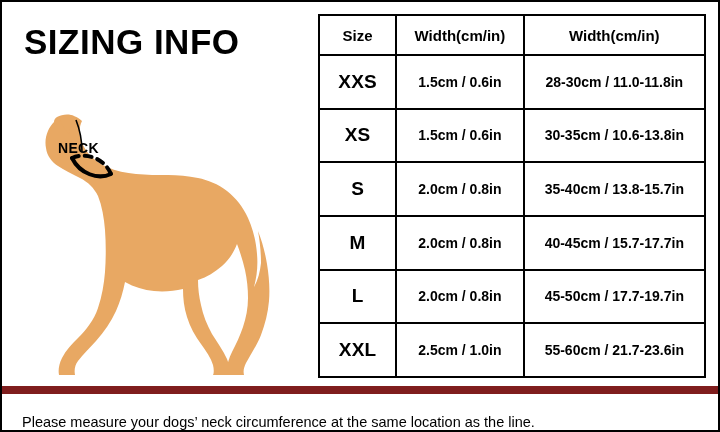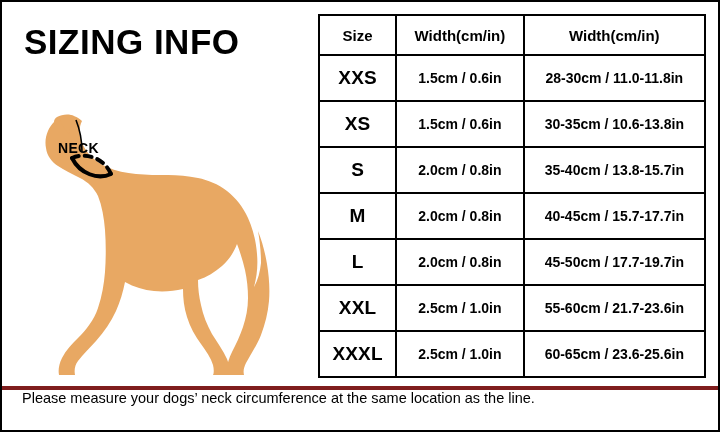--- a/index.html
+++ b/index.html
@@ -115,23 +115,23 @@
     font-weight: bold;
     margin-top: 48px;
   }
   col.c-size { width: 20%; }
   col.c-width { width: 33%; }
   col.c-neck  { width: 47%; }
 
   
   .footer {
     flex: 0 0 44px;
-    border-top: 4px solid #7f1d1d;
-    display: flex;
-    align-items: flex-start;
+    border-top: 8px solid #7f1d1d;
+    display: flex;
+    align-items: flex-end;
     padding-left: 20px;
     box-sizing: border-box;
   }
   .footer-text {
     font-size: 14.5px;
     font-family: "Liberation Sans", sans-serif;
     color: #000;
   }
 </style>
 </head>
@@ -254,25 +254,20 @@
             <tr>
               <td class="size-cell">L</td>
               <td class="val-cell">2.0cm / 0.8in</td>
               <td class="val-cell">45-50cm / 17.7-19.7in</td>
             </tr>
             <tr>
               <td class="size-cell">XXL</td>
               <td class="val-cell">2.5cm / 1.0in</td>
               <td class="val-cell">55-60cm / 21.7-23.6in</td>
             </tr>
-            <tr>
-              <td class="size-cell">XXXL</td>
-              <td class="val-cell">2.5cm / 1.0in</td>
-              <td class="val-cell">60-65cm / 23.6-25.6in</td>
-            </tr>
           </tbody>
         </table>
       </div>
     </div>
 
     <div class="footer">
       <div class="footer-text">Please measure your dogs’  neck circumference at the same location as the line.</div>
     </div>
 
   </div>

